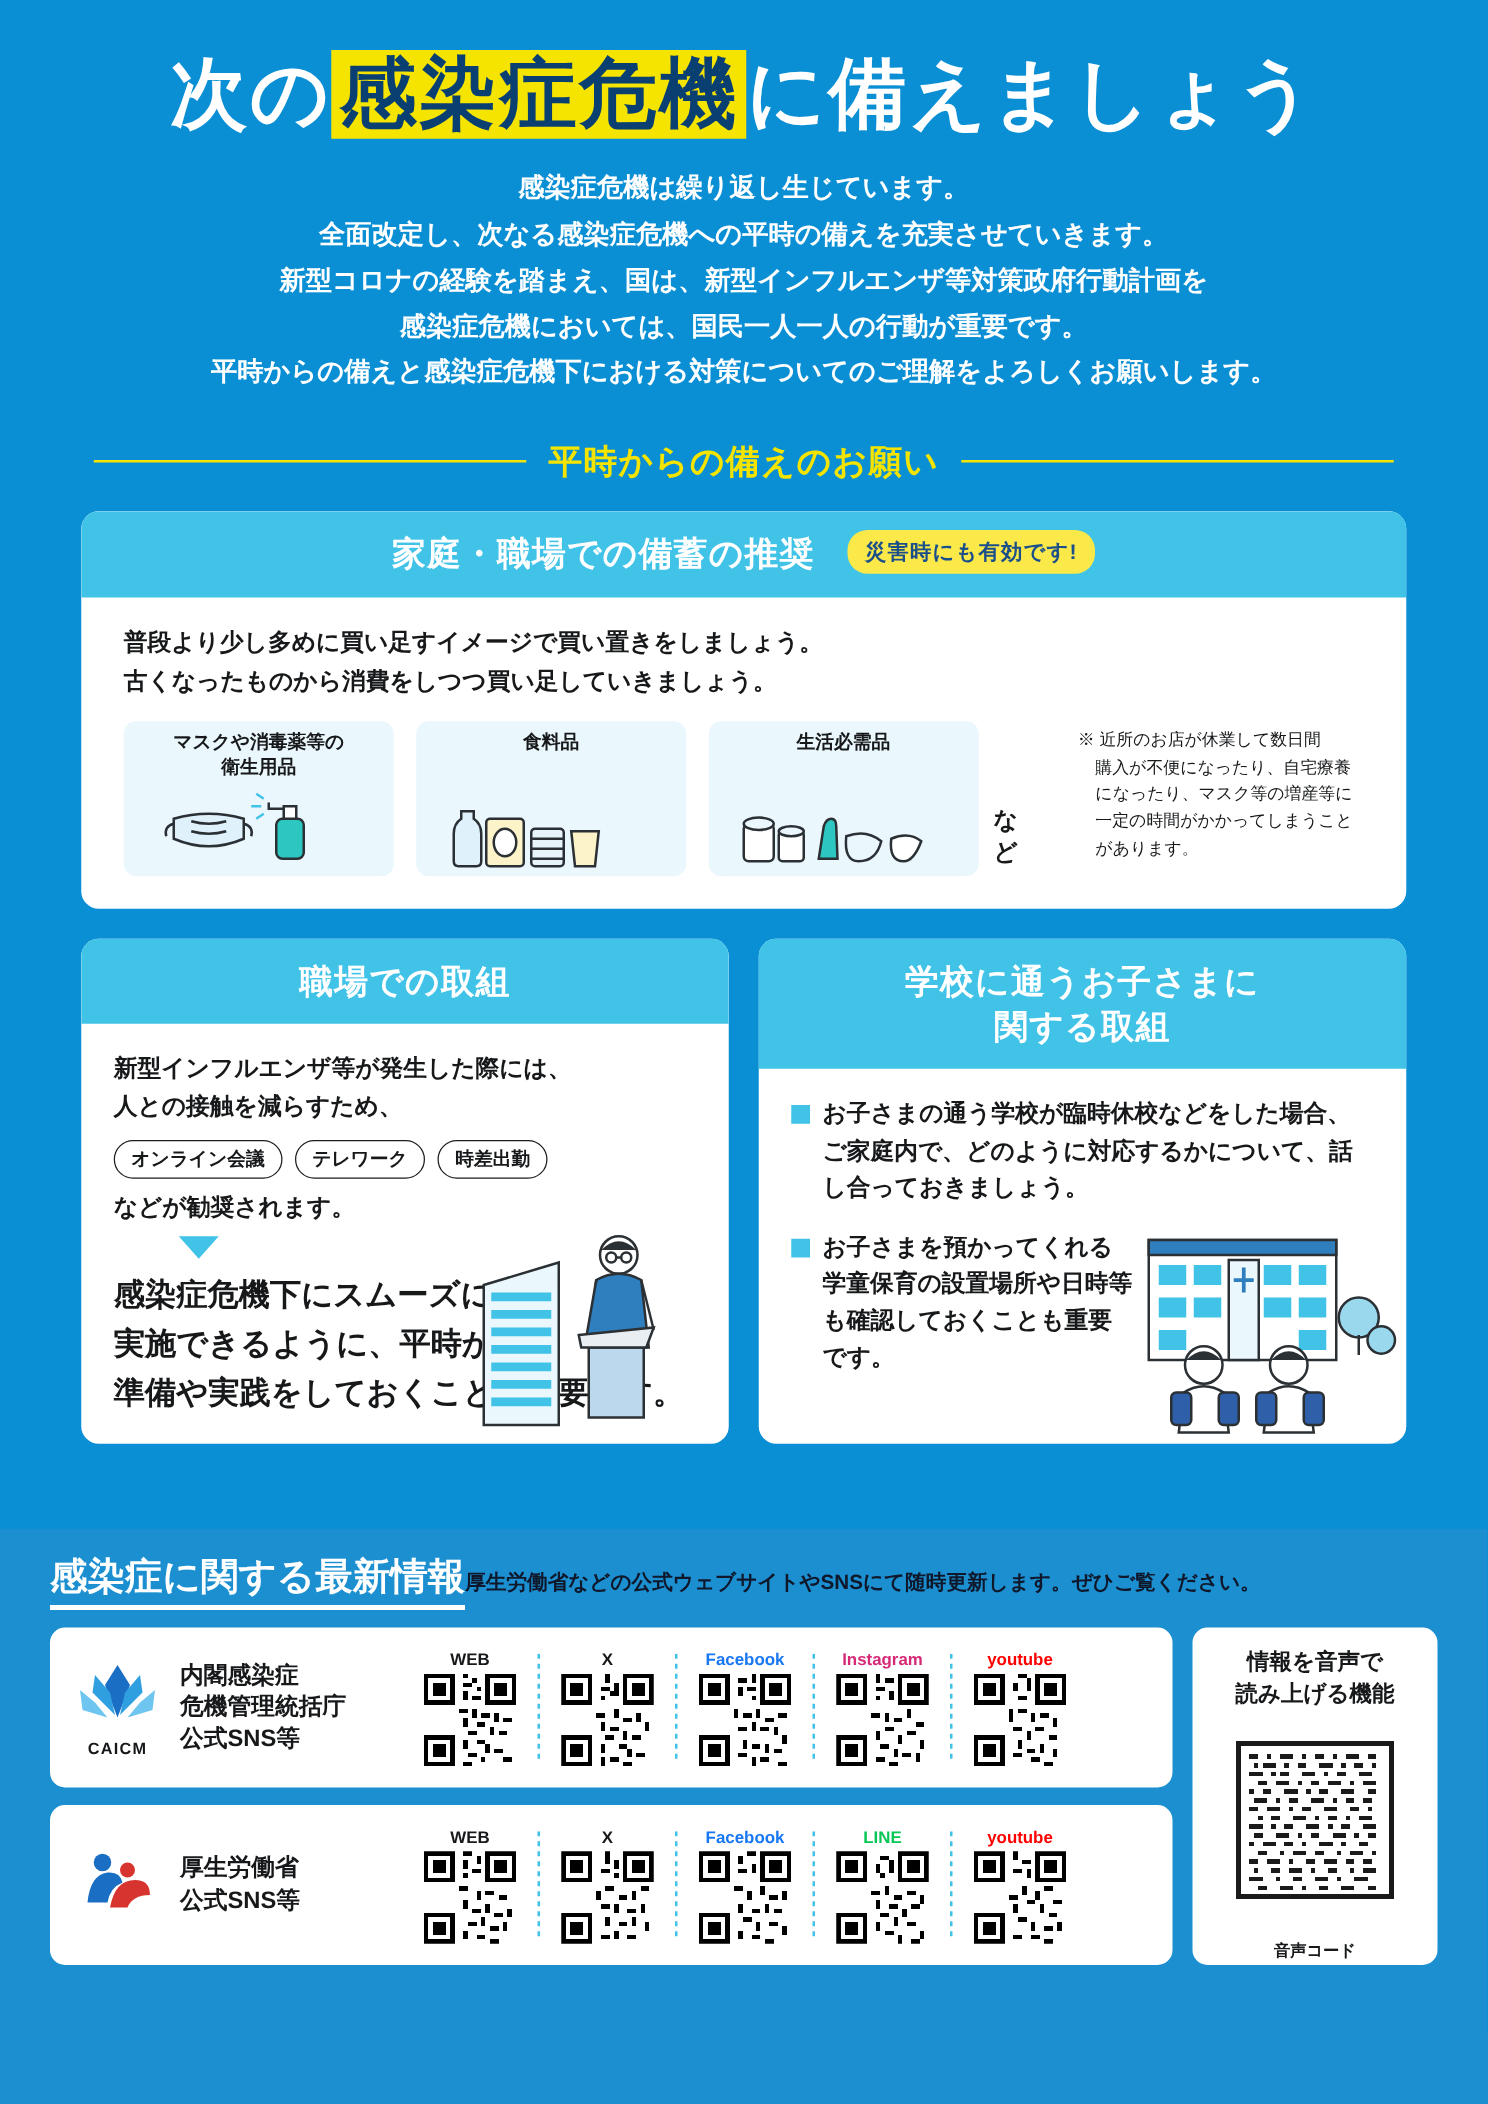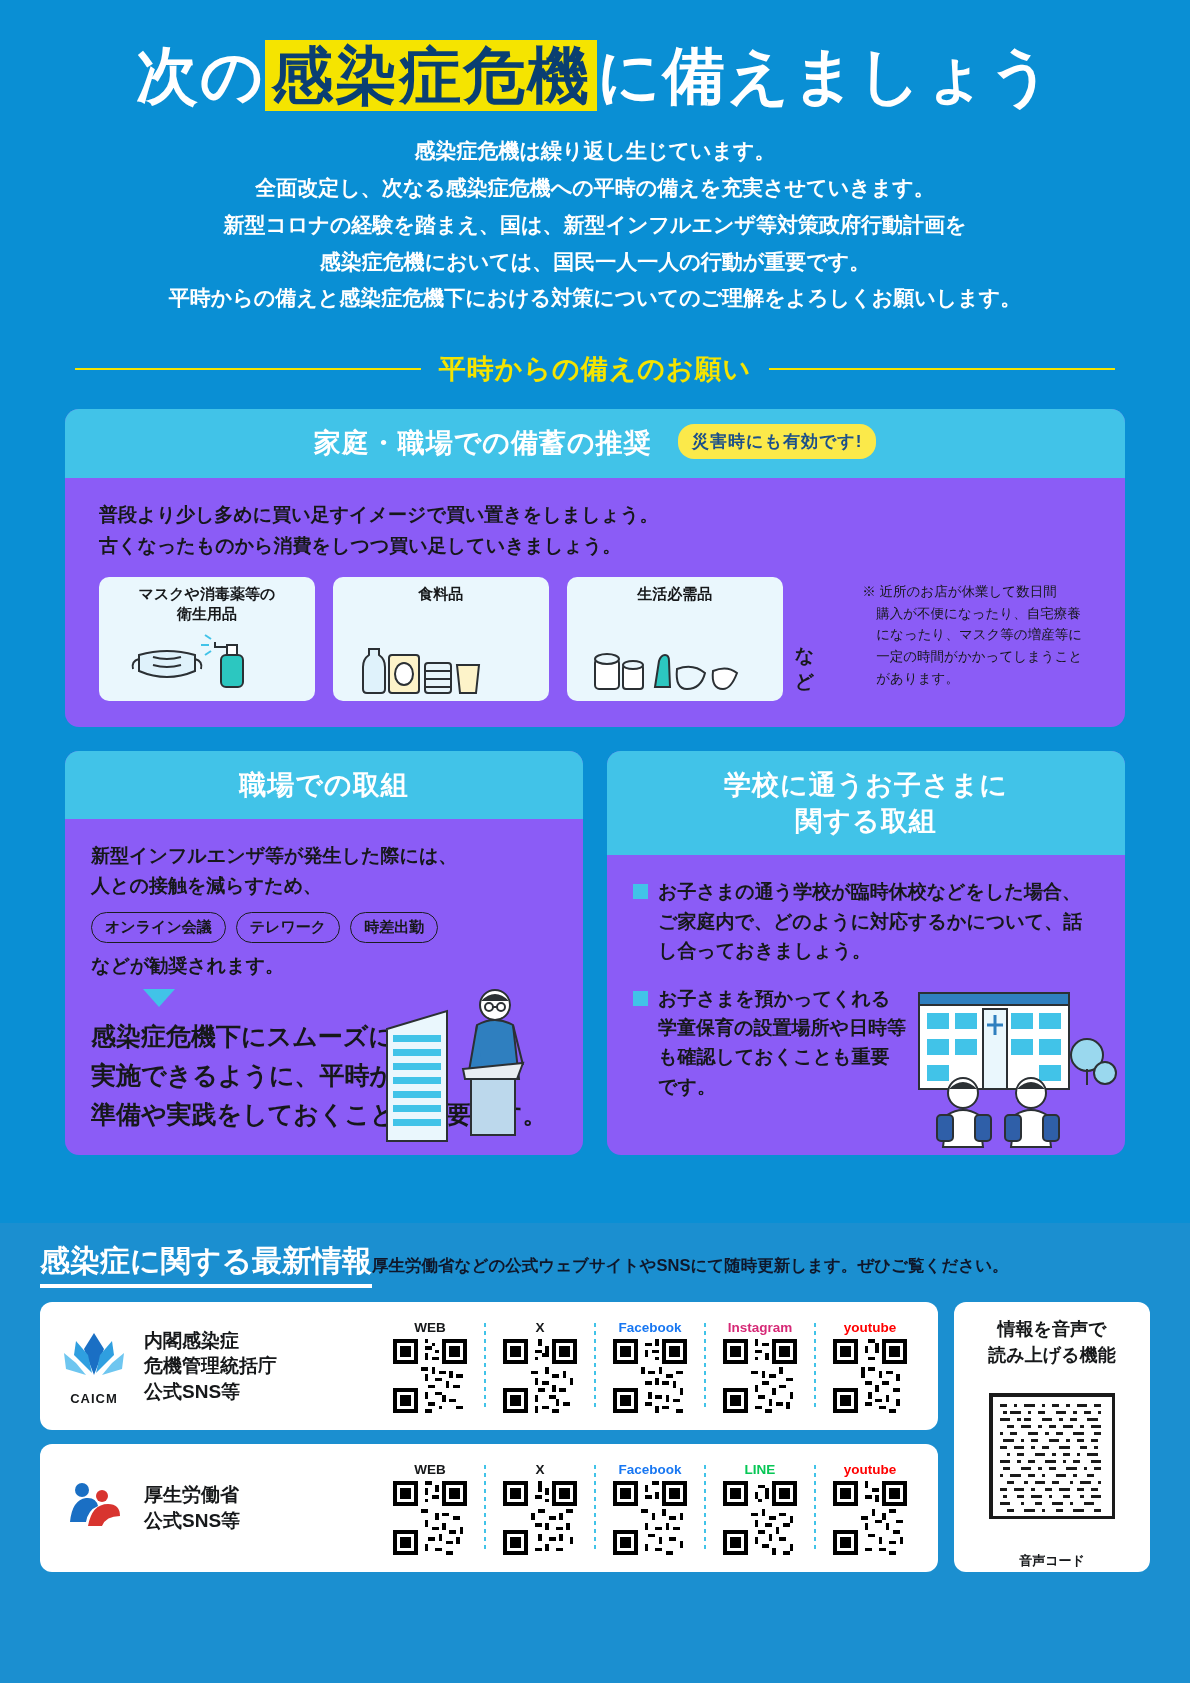--- a/index.html
+++ b/index.html
@@ -45,21 +45,21 @@
     gap: 18px;
   }
   .section-rule .line { flex: 1; height: 2px; background: #f5e400; }
   .section-rule .label {
     color: #f5e400; font-size: 27px; font-weight: bold; letter-spacing: 1px;
     white-space: nowrap;
   }
 
   
   .card {
-    background: #8b5cf6;
+    background: #ffffff;
     border-radius: 14px;
     overflow: hidden;
   }
   .card-head {
     background: #41c3e8;
     color: #ffffff;
     text-align: center;
     font-size: 27px;
     font-weight: bold;
     padding: 16px 10px;
@@ -176,21 +176,21 @@
   .bottom-row { display: flex; gap: 16px; margin-top: 14px; align-items: flex-start; }
   .sns-col { flex: 1; display: flex; flex-direction: column; gap: 14px; }
   .sns-card {
     background: #ffffff; border-radius: 12px;
     display: flex; align-items: center;
     padding: 12px 16px;
     height: 128px;
   }
   .org { display: flex; align-items: center; gap: 12px; width: 268px; flex: none; }
   .org-name { font-size: 19px; font-weight: bold; color: #16181a; line-height: 1.35; }
-  .qr-group { display: flex; align-items: center; gap: 0px; flex: 1; justify-content: flex-end; }
+  .qr-group { display: flex; align-items: center; gap: 0px; flex: 1; }
   .qr-item { width: 104px; text-align: center; }
   .qr-label { font-size: 13.5px; font-weight: bold; margin-bottom: 4px; }
   .qr-box { width: 74px; height: 74px; margin: 0 auto; }
   .dotsep {
     width: 2px; height: 86px; margin: 0 2px;
     background-image: linear-gradient(#41c3e8 50%, transparent 50%);
     background-size: 2px 8px;
     align-self: center;
   }
   .voice-card {

